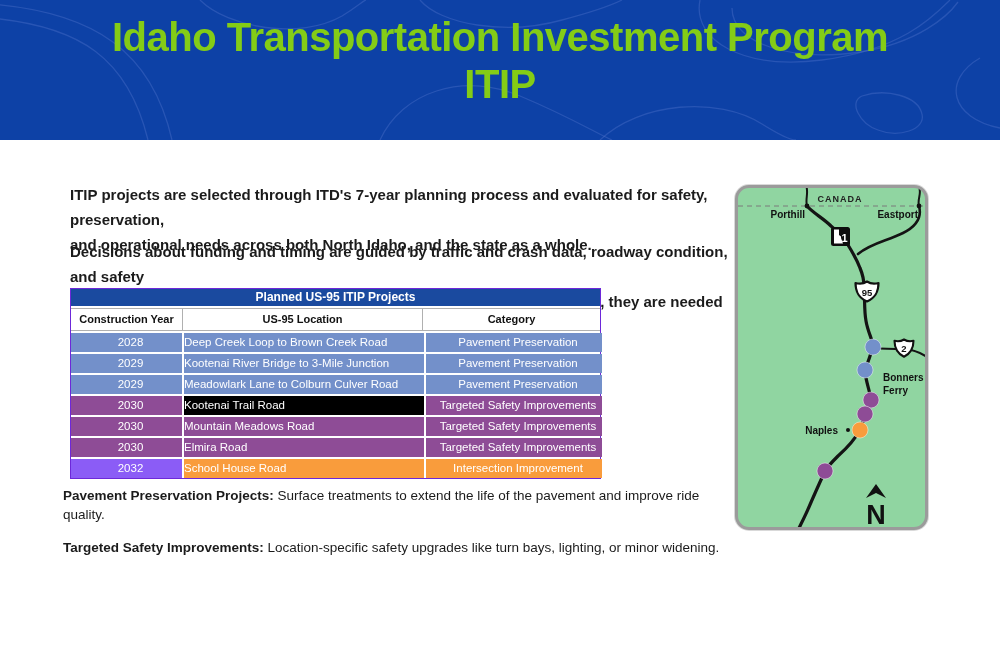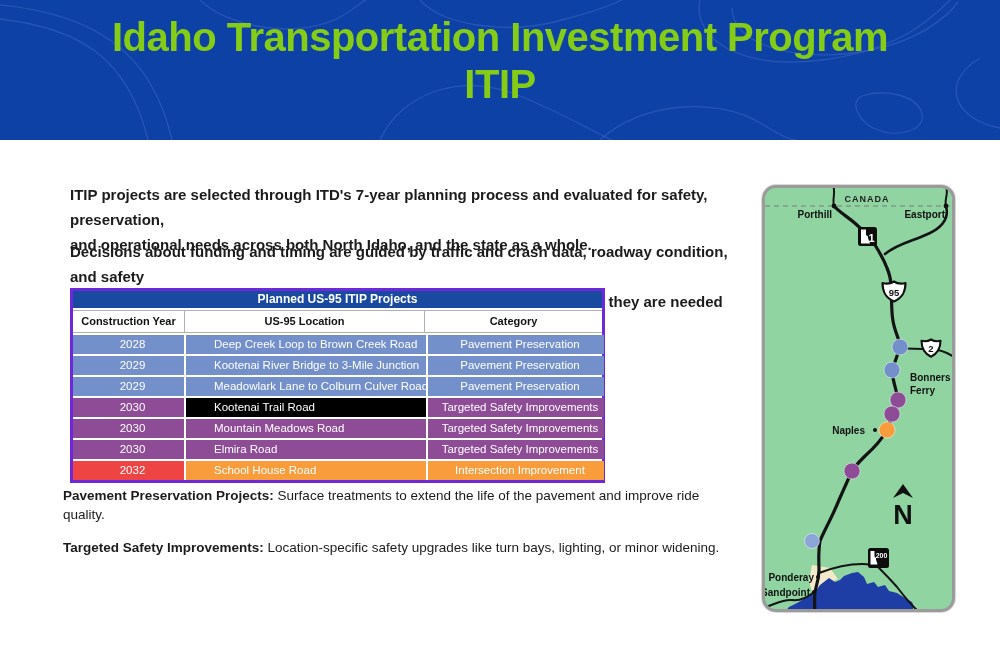--- a/index.html
+++ b/index.html
@@ -11,41 +11,41 @@
   #banner svg{position:absolute;left:0;top:0;}
   #banner-title{position:relative;z-index:2;padding-top:14px;text-align:center;color:#84cc16;
         font-weight:bold;font-size:40px;line-height:47px;letter-spacing:-0.5px;white-space:pre-line;}
 
   
   .para{position:absolute;left:70px;width:660px;font-size:15px;line-height:25px;white-space:pre-line;font-weight:bold;}
   #para1{top:182px;}
   #para2{top:239px;}
 
   
-  #ptable{position:absolute;left:70px;top:288px;width:529px;border:3px solid #6d28d9;background:#ffffff;}
+  #ptable{position:absolute;left:70px;top:288px;width:529px;border:1px solid #6d28d9;background:#ffffff;}
   #table-title{height:17px;line-height:17px;background:#1a4a9f;color:#fff;font-weight:bold;
         font-size:12px;text-align:center;}
   #table-header{display:grid;grid-template-columns:112px 240px 177px;height:21px;margin-top:2px;
         border-top:1px solid #b0b0b0;border-bottom:1px solid #b0b0b0;}
   .hcell{line-height:21px;text-align:center;font-weight:bold;font-size:11px;color:#111;
         border-right:1px solid #b0b0b0;}
   .hcell:last-child{border-right:none;}
   .trow{display:grid;grid-template-columns:111px 240px 176px;gap:2px;height:19px;margin-top:2px;}
   .tcell{color:#ffffff;font-size:11.5px;line-height:19px;text-align:center;overflow:hidden;white-space:nowrap;padding-left:8px;}
-  .cell-loc{text-align:left;padding-left:28px;}
+  .cell-loc{text-align:left;padding-left:0;}
 
   
   #defs{position:absolute;left:63px;top:486px;width:665px;font-size:13.5px;line-height:19px;}
   .def{margin-bottom:14px;}
   .def b{font-weight:bold;}
 
   
-  #map{position:absolute;left:735px;top:185px;width:193px;height:427px;box-sizing:border-box;
+  #map{position:absolute;left:735px;top:185px;width:193px;height:345px;box-sizing:border-box;
        background:#90d5a1;border:3px solid #9b9b9b;border-radius:14px;overflow:hidden;
-       box-shadow:0 0 0 1px #d9d9d9;margin-left:27px;}
+       box-shadow:0 0 0 1px #d9d9d9;}
   #map svg{display:block;}
   .maplabel{font-family:"Liberation Sans",sans-serif;font-weight:bold;font-size:10px;fill:#111;}
   .canada{font-family:"Liberation Sans",sans-serif;font-weight:600;font-size:9px;fill:#222;letter-spacing:1px;}
   .shieldnum{font-family:"Liberation Sans",sans-serif;font-weight:bold;font-size:9.5px;fill:#111;}
   .mknum{font-family:"Liberation Sans",sans-serif;font-weight:bold;fill:#fff;}
 </style>
 </head>
 <body>
 
 <div id="page">
@@ -106,21 +106,21 @@
           <div class="tcell cell-year" style="background: rgb(142, 76, 150);">2030</div>
           <div class="tcell cell-loc" style="background: rgb(142, 76, 150);">Mountain Meadows Road</div>
           <div class="tcell cell-cat" style="background: rgb(142, 76, 150);">Targeted Safety Improvements</div>
         </div>
         <div class="trow">
           <div class="tcell cell-year" style="background: rgb(142, 76, 150);">2030</div>
           <div class="tcell cell-loc" style="background: rgb(142, 76, 150);">Elmira Road</div>
           <div class="tcell cell-cat" style="background: rgb(142, 76, 150);">Targeted Safety Improvements</div>
         </div>
         <div class="trow">
-          <div class="tcell cell-year" style="background: #ef4444;">2032</div>
+          <div class="tcell cell-year" style="background: #8b5cf6;">2032</div>
           <div class="tcell cell-loc" style="background: rgb(249, 156, 60);">School House Road</div>
           <div class="tcell cell-cat" style="background: rgb(249, 156, 60);">Intersection Improvement</div>
         </div>
       </div>
   </div>
 
   <div id="defs">
     <div class="def"><b>Pavement Preservation Projects:</b><span> Surface treatments to extend the life of the pavement and improve ride quality.</span></div>
     <div class="def"><b>Targeted Safety Improvements:</b><span> Location-specific safety upgrades like turn bays, lighting, or minor widening.</span></div>
   </div>

